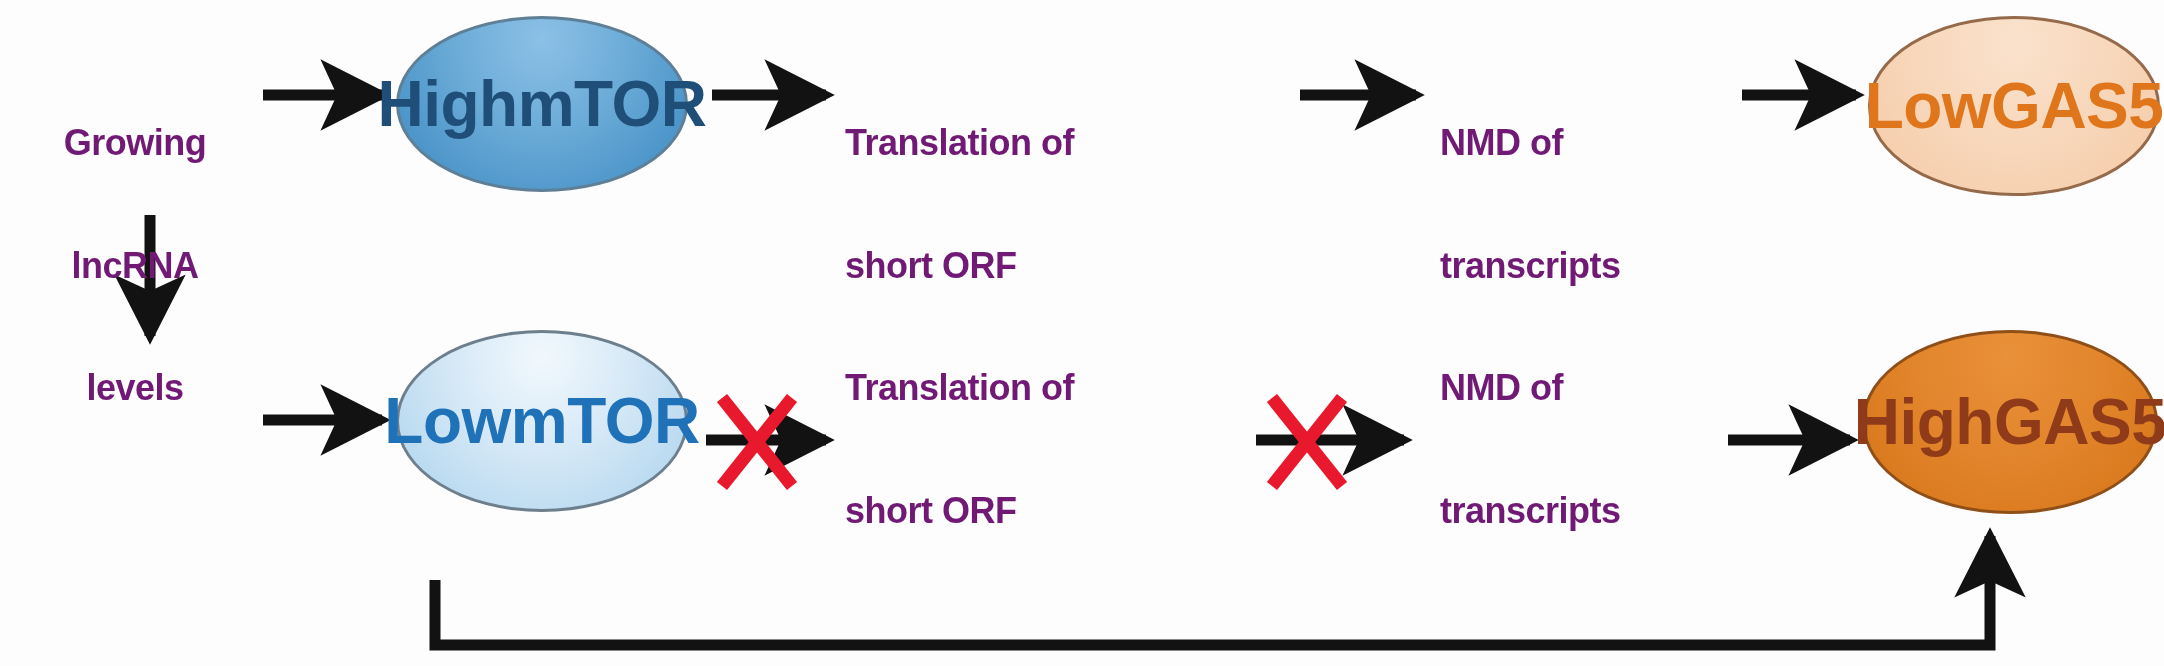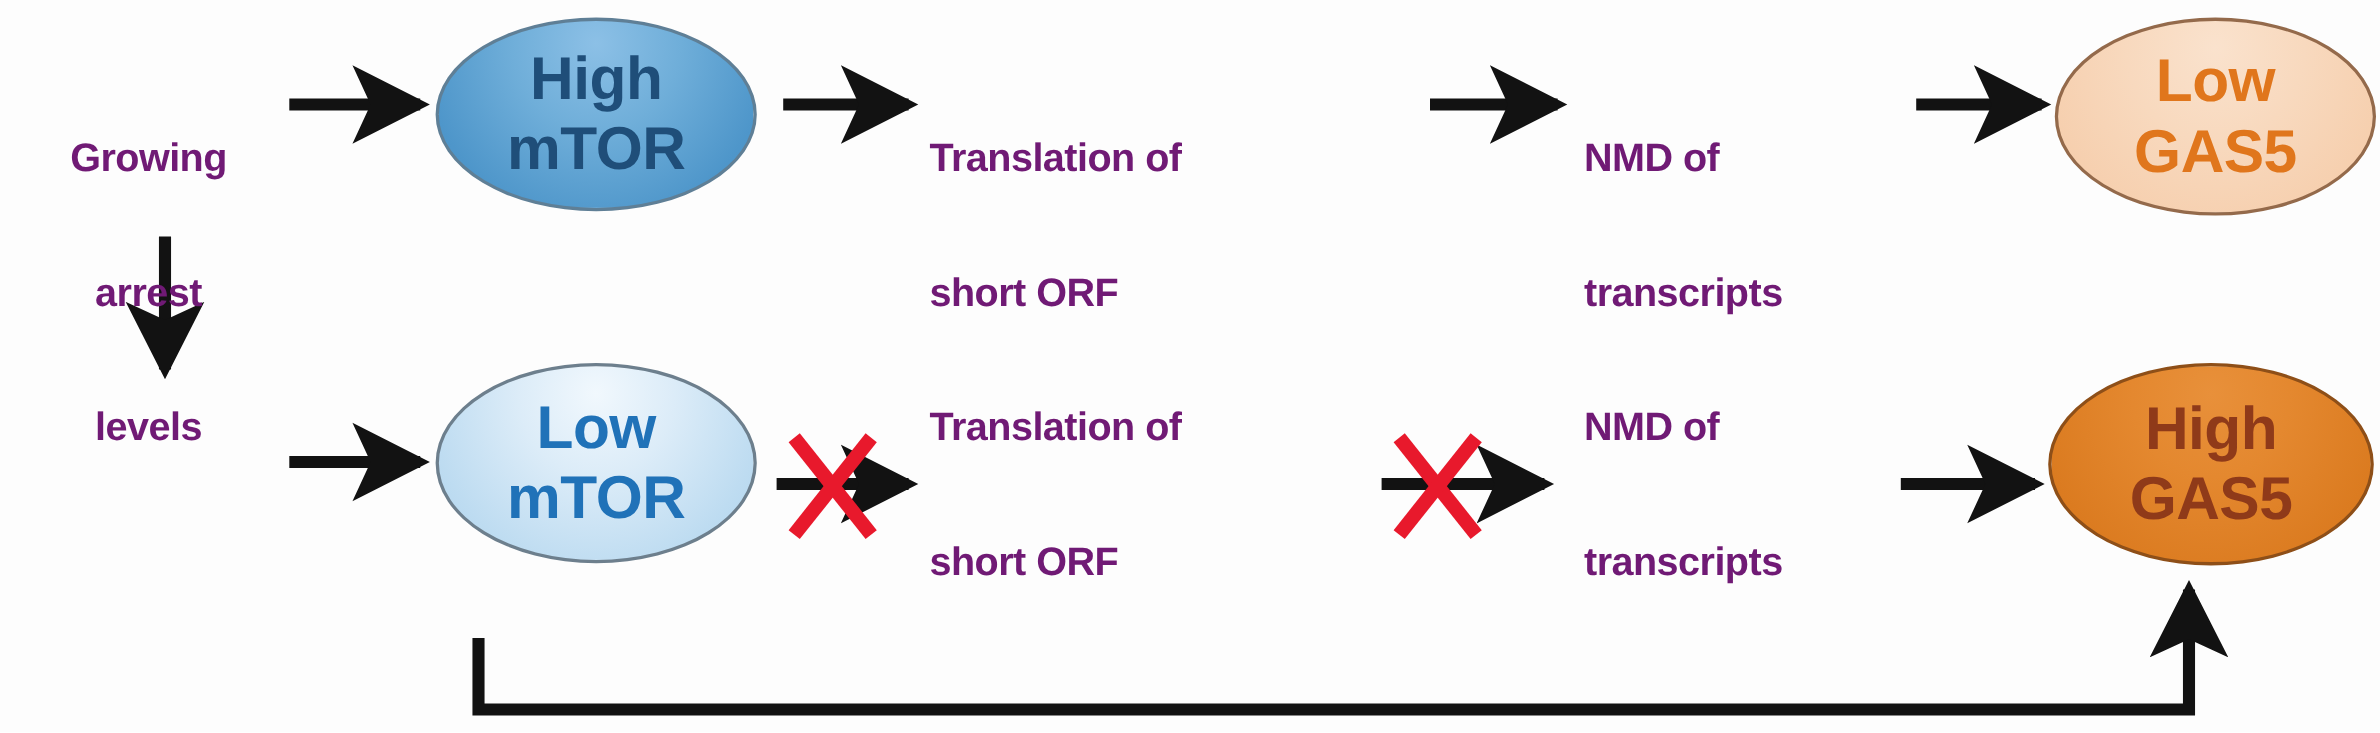--- a/index.html
+++ b/index.html
@@ -42,26 +42,26 @@
   .tn-growth-arrest { left: 10px;  top: 285px; width: 250px; text-align: center; }
   .tn-translation-1 { left: 845px; top: 40px;  width: 390px; text-align: left; }
   .tn-translation-2 { left: 845px; top: 285px; width: 390px; text-align: left; }
   .tn-nmd-1         { left: 1440px; top: 40px; width: 330px; text-align: left; }
   .tn-nmd-2         { left: 1440px; top: 285px; width: 330px; text-align: left; }
 
   
   .ellipse-node {
     position: absolute;
     display: flex;
-    flex-direction: column;
+    flex-direction: row;
     align-items: center;
     justify-content: center;
     border-radius: 50%;
     font-weight: bold;
-    font-size: 55px;
+    font-size: 64px;
     line-height: 1.16;
     text-align: center;
     box-sizing: border-box;
     letter-spacing: -0.5px;
   }
   .ellipse-node .ln { display: block; }
 
   .el-high-mtor {
     left: 396px; top: 16px; width: 292px; height: 176px;
     background: radial-gradient(ellipse at 50% 12%, #8cc0e6 0%, #6faed9 38%, #4e96ca 78%, #4a90c6 100%);
@@ -142,21 +142,21 @@
       <line x1="1728" y1="440" x2="1850" y2="440" stroke="#121212" stroke-width="11" marker-end="url(#arrowhead)"></line>
     </g>
 
     <g>
       <path d="M 435 580 L 435 645 L 1990 645 L 1990 536" fill="none" stroke="#121212" stroke-width="11" marker-end="url(#arrowhead)"></path>
     </g>
   </svg>
 
   <div class="text-node tn-growing-cells">
     <span class="ln">Growing</span>
-    <span class="ln">arrest</span>
+    <span class="ln">lncRNA</span>
   </div>
 
   <div class="text-node tn-growth-arrest">
     <span class="ln">levels</span>
   </div>
 
   <div class="text-node tn-translation-1">
     <span class="ln">Translation of</span>
     <span class="ln">short ORF</span>
   </div>

